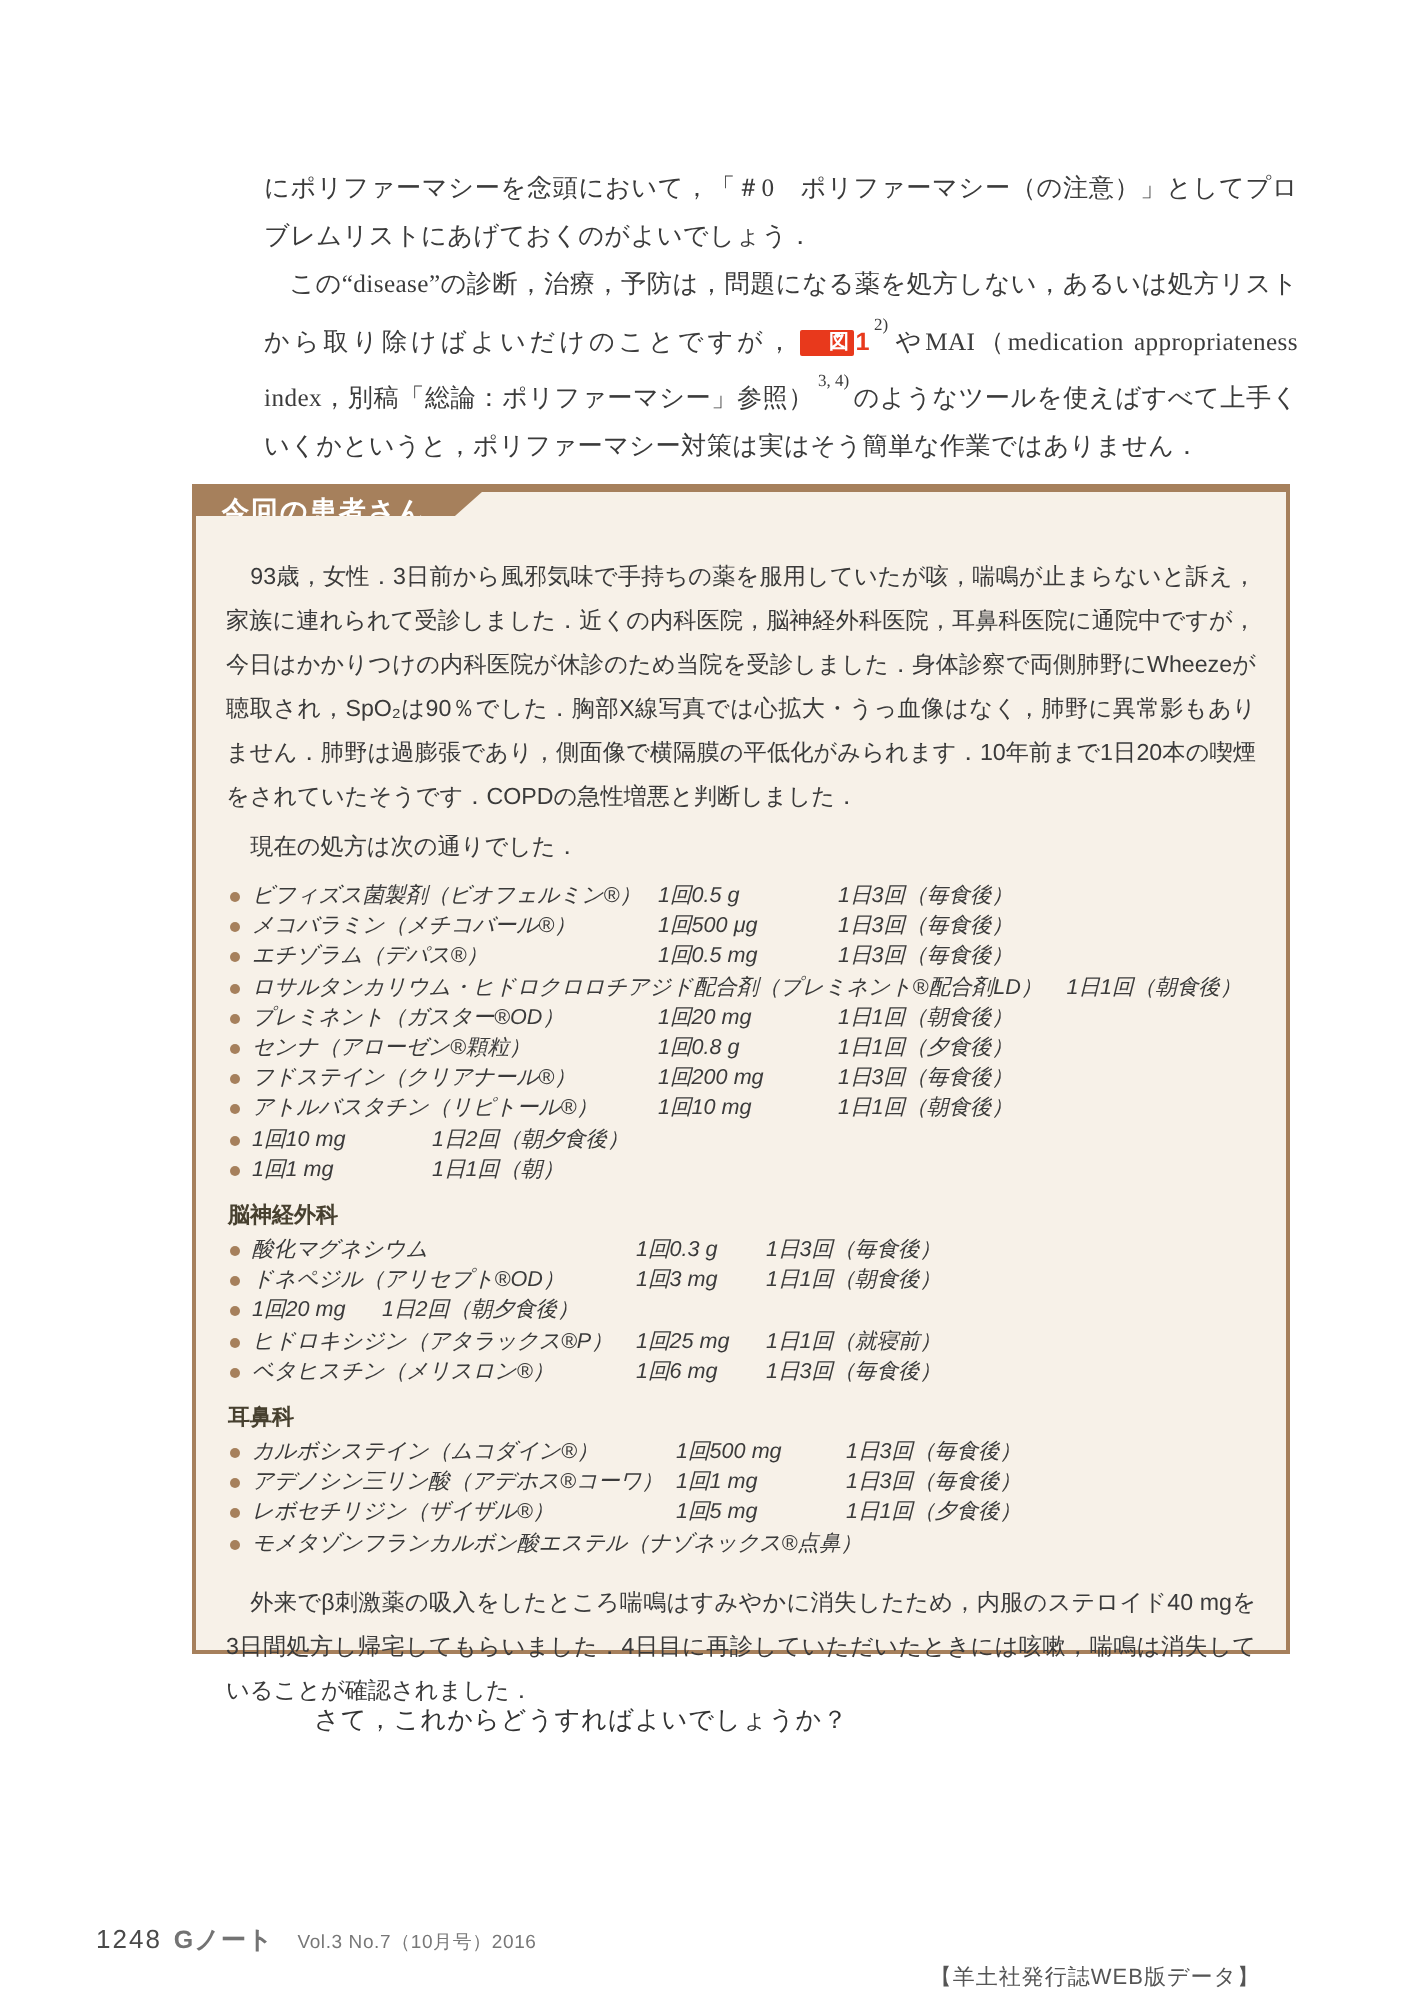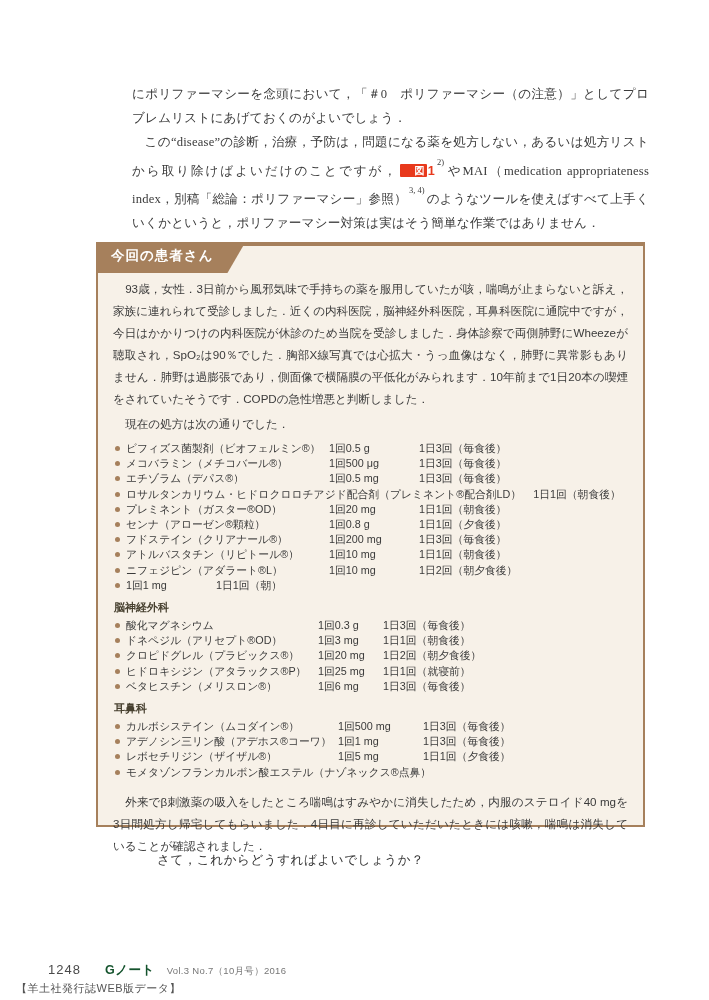--- a/index.html
+++ b/index.html
@@ -26,57 +26,57 @@
   .fignum{color:var(--fig-red,#e8391c);font-family:"Liberation Sans",sans-serif;font-weight:bold;}
   sup.ref{font-size:8.5px;position:relative;top:-5px;letter-spacing:0;margin:0 2px;}
   
   .case-box{
     position:absolute;top:242px;left:96px;width:549px;height:585px;box-sizing:border-box;
     background:var(--box-bg,#f7f1e8);
     border:2px solid var(--accent,#a6805c);border-top-width:4px;
     padding:0 15px;
   }
   .case-tab{
-    position:absolute;top:-4px;left:-2px;height:31px;line-height:27px;
+    position:absolute;top:-4px;left:-2px;height:16px;line-height:27px;
     background:var(--accent,#a6805c);color:#fff;
     font-weight:bold;font-size:13.5px;letter-spacing:1px;
     padding:0 32px 0 15px;
     clip-path:polygon(0 0,100% 0,calc(100% - 18px) 100%,0 100%);
   }
   .case-desc{
     margin:32px 0 0;text-indent:1.05em;
     font-size:11.6px;line-height:22px;text-align:justify;color:#3a3a3a;
   }
   .rx-intro{margin:4px 0 0;text-indent:1.05em;font-size:11.6px;line-height:20px;}
   .rx-section{margin-top:7px;}
   .rx-section-name{font-weight:bold;font-size:11px;color:#47402f;margin:0 0 3px 1px;}
-  .drug-row{display:flex;align-items:flex-end;font-size:10.8px;line-height:15.2px;color:#3a3a3a;}
+  .drug-row{display:flex;align-items:flex-end;font-size:10.8px;line-height:15.2px;color:#3a3a3a;font-style:italic;}
   .bullet{flex:none;width:5px;height:5px;border-radius:50%;background:var(--accent,#a6805c);margin:5px 6px 0 2px;align-self:flex-start;}
   .drug-name{flex:none;}
   .drug-dose{flex:none;}
   .drug-freq{flex:none;}
   .sec-0 .drug-name{width:203px}.sec-0 .drug-dose{width:90px}
   .sec-1 .drug-name{width:192px}.sec-1 .drug-dose{width:65px}
   .sec-2 .drug-name{width:212px}.sec-2 .drug-dose{width:85px}
   .row-wide .drug-name{width:auto !important}
   .row-wide .drug-freq{margin-left:12px}
   .case-outcome{margin:11px 0 0;text-indent:1.05em;font-size:11.6px;line-height:22px;text-align:justify;}
   
   .question{
     position:absolute;top:840px;left:145px;margin:12px;
     font-family:Liberation Serif, serif;
     font-size:12.6px;color:#333;letter-spacing:0.5px;
   }
   
   .footer{position:absolute;top:962px;left:48px;display:flex;align-items:baseline;}
   .page-num{font-size:13px;color:#4a4a4a;letter-spacing:1px;}
-  .journal{font-weight:bold;font-size:12.5px;color:#14532d;margin-left:24px;letter-spacing:0.5px;}
+  .journal{font-weight:bold;font-size:12.5px;color:#737373;margin-left:6px;letter-spacing:0.5px;}
   .issue{font-size:9.5px;color:#777;margin-left:12px;letter-spacing:0.3px;}
   .webnote{
-    position:absolute;top:981px;left:16px;width:630px;text-align:left;
+    position:absolute;top:981px;left:0;width:630px;text-align:right;
     font-size:11px;color:#555;letter-spacing:0.5px;
   }
 </style>
 </head>
 <body>
 
 <div class="page">
 
   <div class="intro">
     <p class="p1"><span>にポリファーマシーを念頭において，「＃0　ポリファーマシー（の注意）」としてプロブレムリストにあげておくのがよいでしょう．</span></p>
@@ -131,21 +131,20 @@
             <span class="drug-freq">1日3回（毎食後）</span>
           </div>
           <div class="drug-row">
             <span class="bullet"></span>
             <span class="drug-name">アトルバスタチン（リピトール®）</span>
             <span class="drug-dose">1回10 mg</span>
             <span class="drug-freq">1日1回（朝食後）</span>
           </div>
           <div class="drug-row">
             <span class="bullet"></span>
-            <span class="drug-name">ニフェジピン（アダラート®L）</span>
             <span class="drug-dose">1回10 mg</span>
             <span class="drug-freq">1日2回（朝夕食後）</span>
           </div>
           <div class="drug-row">
             <span class="bullet"></span>
             <span class="drug-dose">1回1 mg</span>
             <span class="drug-freq">1日1回（朝）</span>
           </div>
         </div>
         <div class="rx-section sec-1">
@@ -157,21 +156,20 @@
             <span class="drug-freq">1日3回（毎食後）</span>
           </div>
           <div class="drug-row">
             <span class="bullet"></span>
             <span class="drug-name">ドネペジル（アリセプト®OD）</span>
             <span class="drug-dose">1回3 mg</span>
             <span class="drug-freq">1日1回（朝食後）</span>
           </div>
           <div class="drug-row">
             <span class="bullet"></span>
-            <span class="drug-name">クロピドグレル（プラビックス®）</span>
             <span class="drug-dose">1回20 mg</span>
             <span class="drug-freq">1日2回（朝夕食後）</span>
           </div>
           <div class="drug-row">
             <span class="bullet"></span>
             <span class="drug-name">ヒドロキシジン（アタラックス®P）</span>
             <span class="drug-dose">1回25 mg</span>
             <span class="drug-freq">1日1回（就寝前）</span>
           </div>
           <div class="drug-row">

